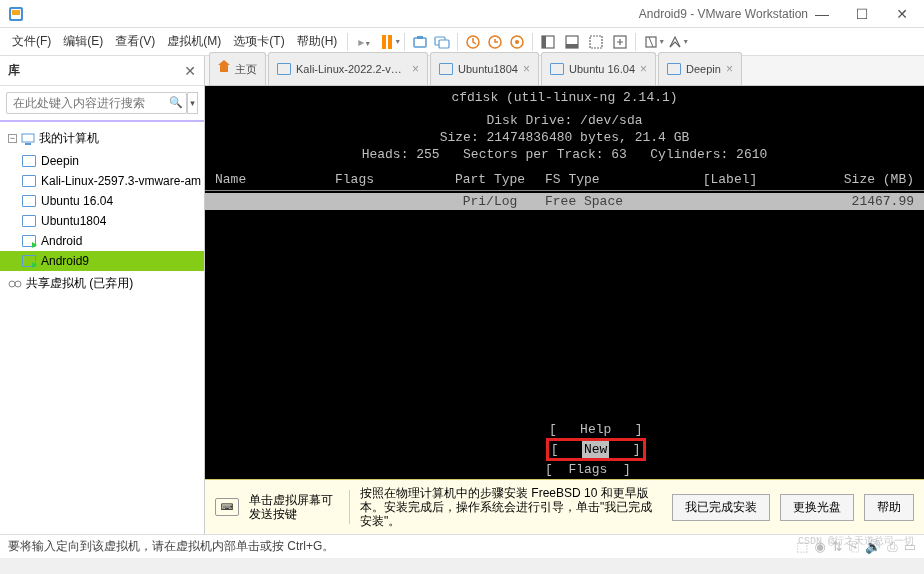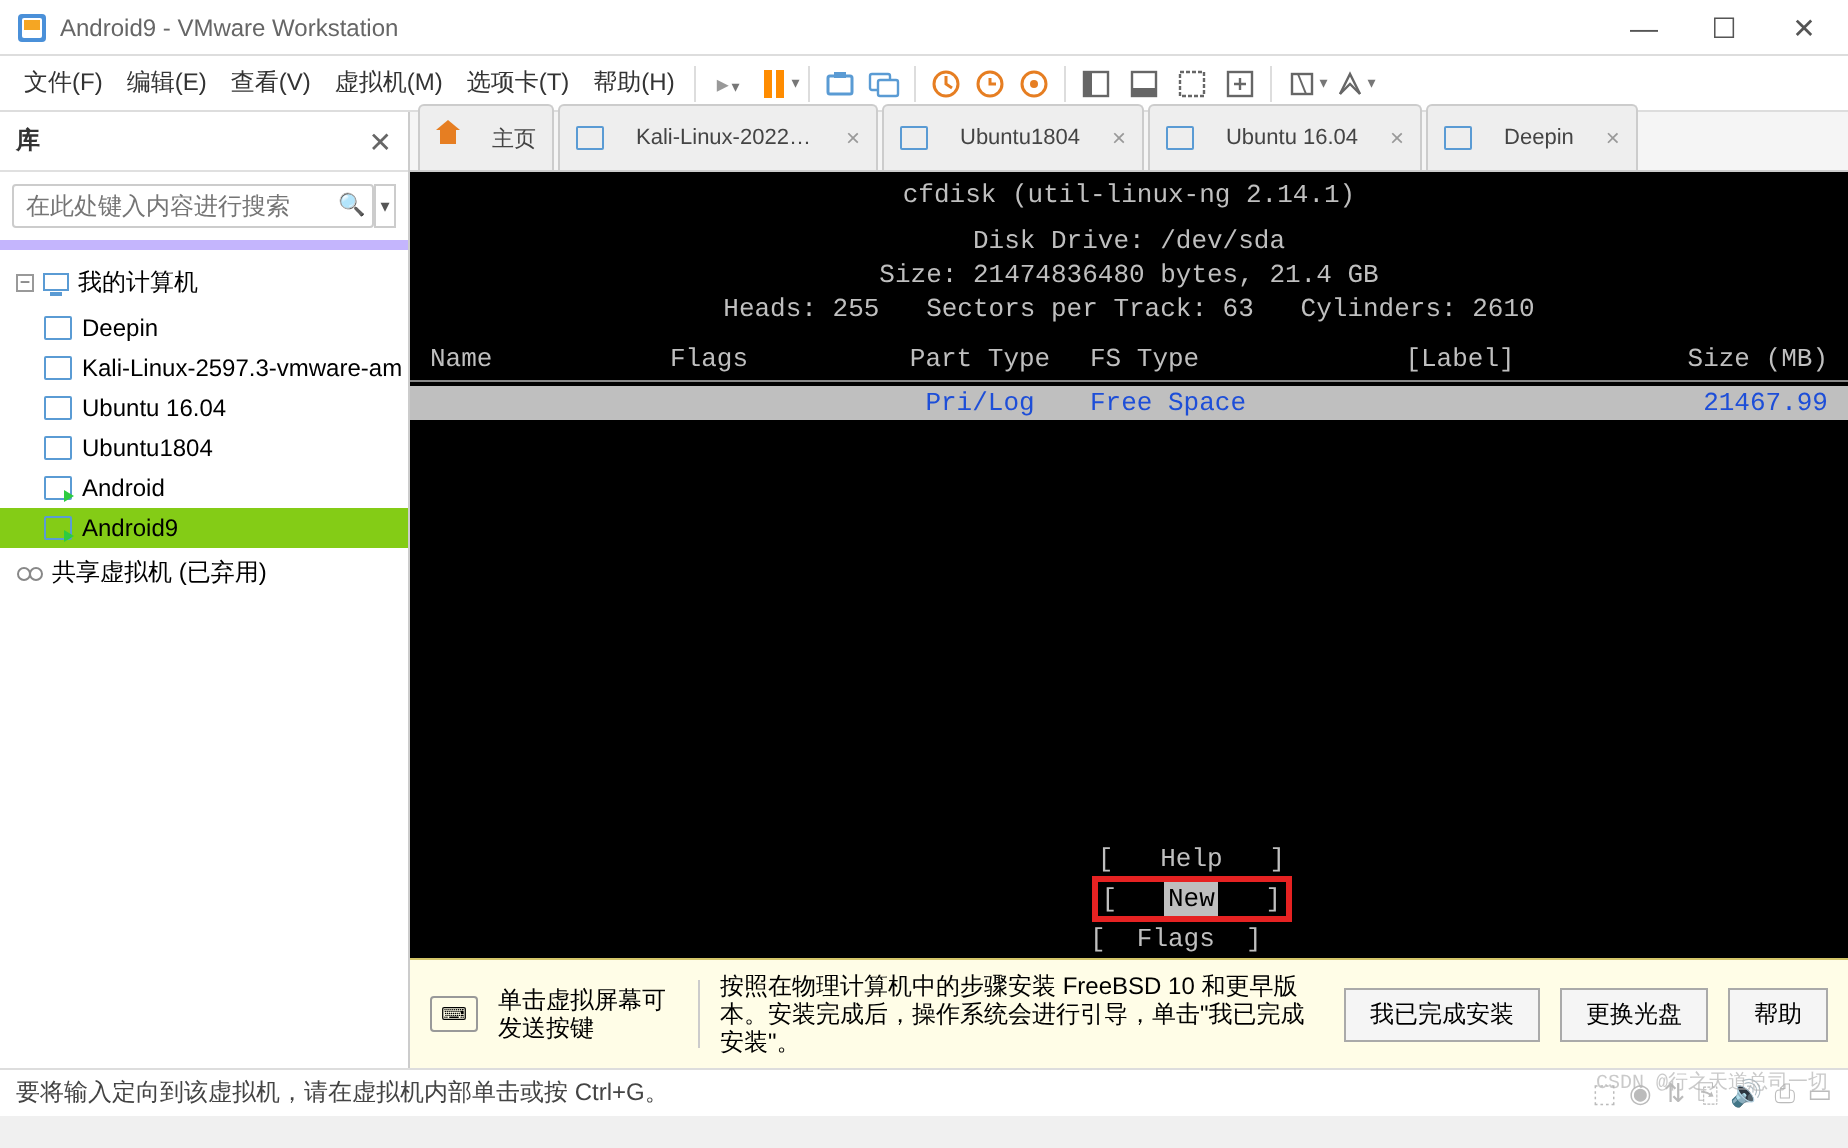--- a/index.html
+++ b/index.html
@@ -2,21 +2,21 @@
 <html><head>
 <meta charset="utf-8">
 <style>
 * { margin: 0; padding: 0; box-sizing: border-box; }
 body { font-family: "Microsoft YaHei", Arial, sans-serif; font-size: 12px; background: #f0f0f0; width: 924px; height: 574px; overflow: hidden; position: relative; }
 
 
 .titlebar { height: 28px; background: #fff; display: flex; align-items: center; padding: 0 8px; border-bottom: 1px solid #ddd; }
 .titlebar .appicon { width: 16px; height: 16px; margin-right: 6px; }
 .titlebar .appicon svg { width: 16px; height: 16px; }
-.titlebar .title { color: #666; font-size: 12px; flex: 1; }
+.titlebar .title { color: #666; font-size: 12px; flex: 1; text-align: right; }
 .titlebar .winbtns { display: flex; gap: 12px; }
 .titlebar .winbtn { width: 28px; height: 20px; display: flex; align-items: center; justify-content: center; color: #555; font-size: 14px; cursor: pointer; }
 
 
 .menubar { height: 28px; background: #fff; display: flex; align-items: center; padding: 0 6px; gap: 0; border-bottom: 1px solid #ddd; }
 .menuitem { padding: 4px 6px; color: #333; cursor: pointer; }
 .menubar .sep { width: 1px; height: 18px; background: #ddd; margin: 0 4px; }
 .toolbtn { width: 22px; height: 22px; display: flex; align-items: center; justify-content: center; cursor: pointer; }
 .toolbtn svg { width: 16px; height: 16px; }
 .pause-icon { display: flex; gap: 2px; }
@@ -24,49 +24,49 @@
 .drop { font-size: 8px; color: #777; margin-left: -2px; }
 
 
 .content { display: flex; height: 478px; }
 
 
 .sidebar { width: 205px; background: #fff; border-right: 1px solid #ccc; display: flex; flex-direction: column; }
 .sidebar-header { display: flex; align-items: center; padding: 6px 8px; border-bottom: 1px solid #e0e0e0; }
 .sidebar-header .lbl { flex: 1; font-weight: bold; color: #333; }
 .sidebar-header .close { cursor: pointer; font-size: 14px; color: #666; }
-.search-row { padding: 6px; display: flex; gap: 0; border-bottom: 5px solid #c4b5fd; }
+.search-row { padding: 6px; display: flex; gap: 0; border-bottom: 2px solid #c4b5fd; }
 .search-row input { flex: 1; padding: 3px 18px 3px 6px; border: 1px solid #ccc; border-radius: 2px; font-size: 12px; }
 .search-row .srch { position: relative; flex: 1; }
 .search-row .srch .mag { position: absolute; right: 4px; top: 4px; color: #888; font-size: 11px; }
 .search-row .dd { width: 18px; border: 1px solid #ccc; display: flex; align-items: center; justify-content: center; font-size: 9px; color: #555; cursor: pointer; }
 .tree { padding: 4px 0; }
 .tree-head { padding: 4px 8px; display: flex; align-items: center; gap: 4px; cursor: pointer; }
 .tree-head .exp { width: 9px; height: 9px; border: 1px solid #999; font-size: 9px; line-height: 7px; text-align: center; color: #555; }
 .tree-item { padding: 3px 8px 3px 22px; display: flex; align-items: center; gap: 5px; cursor: pointer; white-space: nowrap; overflow: hidden; }
 .tree-item.selected { background: #84cc16; }
 .vm-icon { width: 14px; height: 12px; border: 1px solid #5a9bd4; border-radius: 1px; position: relative; flex-shrink: 0; }
 .vm-icon.on::after { content: ""; position: absolute; right: -2px; bottom: -2px; width: 0; height: 0; border-left: 5px solid #2ecc40; border-top: 3px solid transparent; border-bottom: 3px solid transparent; }
 
 
 .main { flex: 1; display: flex; flex-direction: column; background: #3a3a3a; }
 .tabs { height: 30px; background: #f5f5f5; display: flex; align-items: flex-end; padding: 0 4px; gap: 2px; border-bottom: 1px solid #ccc; }
-.tab { height: 26px; background: #eee; border: 1px solid #ccc; border-bottom: none; border-radius: 3px 3px 0 0; padding: 16px 8px; display: flex; align-items: center; gap: 16px; cursor: pointer; font-size: 11px; color: #444; max-width: 160px; }
+.tab { height: 26px; background: #eee; border: 1px solid #ccc; border-bottom: none; border-radius: 3px 3px 0 0; padding: 16px 8px; display: flex; align-items: center; gap: 5px; cursor: pointer; font-size: 11px; color: #444; max-width: 160px; }
 .tab .tabclose { color: #999; font-size: 12px; }
 .tab .tabtxt { white-space: nowrap; overflow: hidden; text-overflow: ellipsis; }
 .home-icon { width: 12px; height: 10px; position: relative; }
 .home-icon::before { content: ""; position: absolute; top: -4px; left: 0; border-left: 6px solid transparent; border-right: 6px solid transparent; border-bottom: 5px solid #e67e22; }
 .home-icon::after { content: ""; position: absolute; top: 1px; left: 2px; width: 8px; height: 7px; background: #e67e22; }
 
 
 .terminal { flex: 1; background: #000; color: #bfbfbf; font-family: "Courier New", monospace; font-size: 13px; padding: 3px 0; position: relative; overflow: hidden; }
 .term-line { white-space: pre; line-height: 17px; padding: 0 10px; }
 .term-center { text-align: center; }
 .term-hr { border-top: 1px solid #888; margin: 2px 0; }
-.term-row-sel { background: #bfbfbf; color: #1d4ed8; display: flex; padding: 0 10px; line-height: 17px; }
+.term-row-sel { background: #bfbfbf; color: #404040; display: flex; padding: 0 10px; line-height: 17px; }
 .term-head { display: flex; padding: 0 10px; line-height: 17px; font-family: Liberation Mono, monospace; }
 .col-name { width: 120px; }
 .col-flags { width: 100px; }
 .col-pt { width: 110px; text-align: center; }
 .col-fs { width: 120px; }
 .col-lab { width: 130px; text-align: center; }
 .col-size { flex: 1; text-align: right; }
 .term-actions { text-align: center; margin-top: 4px; }
 .term-actions span { display: inline-block; }
 .new-highlight { border: 3px solid #e62222; padding: 0 2px; }

